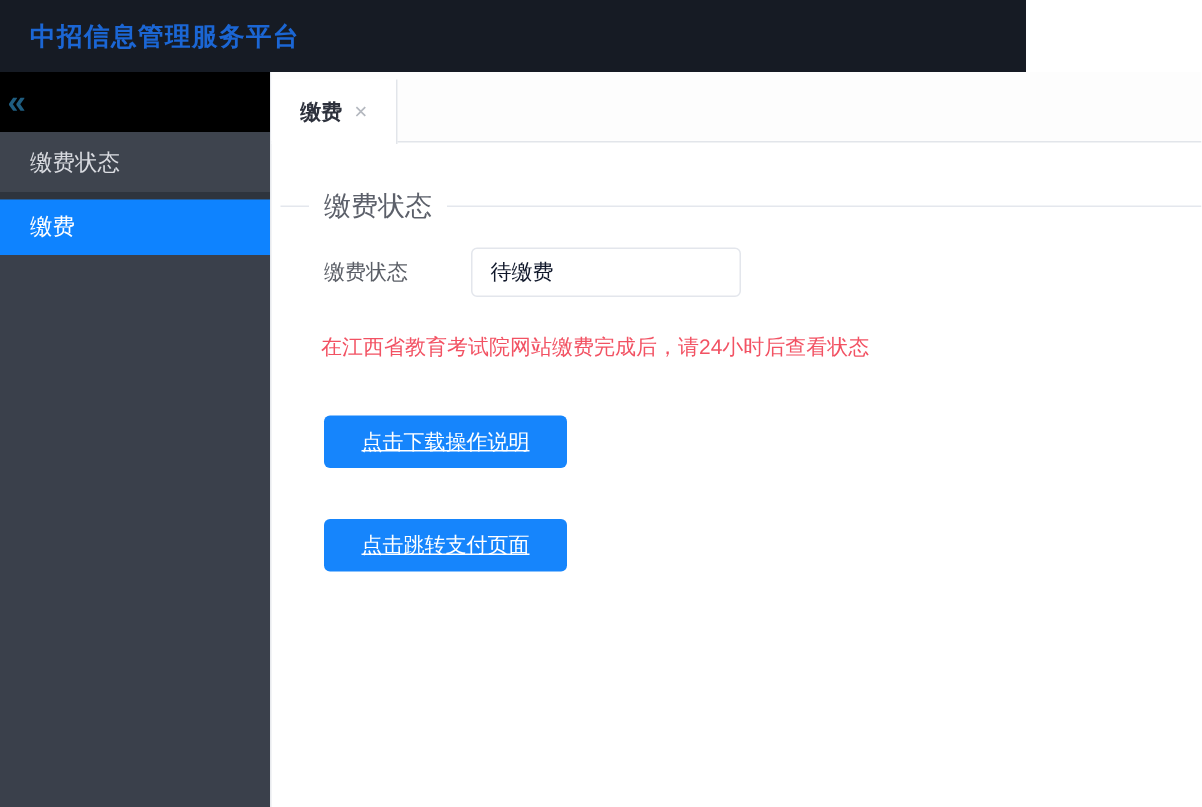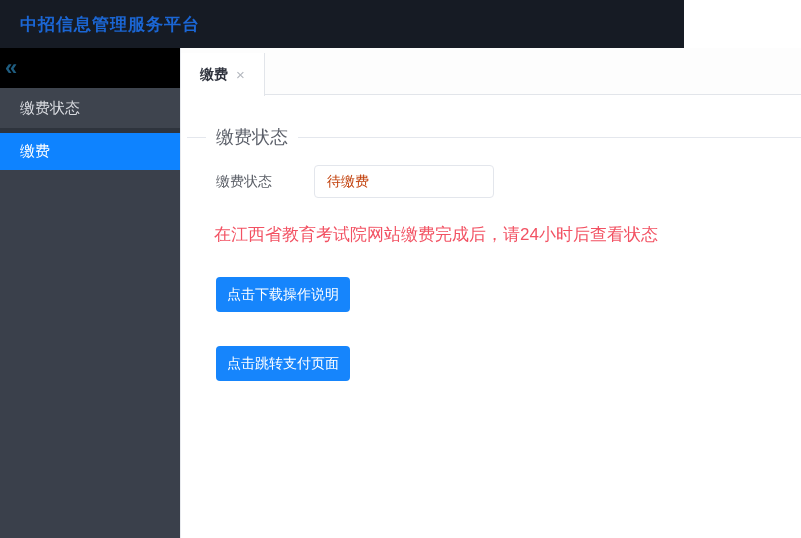--- a/index.html
+++ b/index.html
@@ -59,31 +59,31 @@
   .divider { display: flex; align-items: center; height: 26px; }
   .divider .line-left { width: 19px; height: 1px; background: #e4e7ed; margin-left: 6px; }
   .divider .divider-title { font-size: 18px; font-weight: 500; color: #5c606a; padding: 0 10px; white-space: nowrap; }
   .divider .line-right { flex: 1; height: 1px; background: #e4e7ed; }
 
   .divider-status { margin-top: 29px; }
   .form-row { margin: 15px 0 0 35px; display: flex; align-items: center; height: 33px; }
   .form-label { width: 70px; font-size: 14px; font-weight: 500; color: #5a5e66; }
   .status-input {
     margin-left: 28px; width: 180px; height: 33px; border: 1px solid #e3e6ec;
-    border-radius: 4px; padding: 0 12px; font-size: 14px; color: #c2410c;
+    border-radius: 4px; padding: 0 12px; font-size: 14px; color: #0f172a;
     background: #fff; outline: none; font-family: inherit;
   }
-  .notice { margin: 25px 0 0 33px; font-size: 17px; color: #f25263; height: 17px; }
+  .notice { margin: 25px 0 0 33px; font-size: 14px; color: #f25263; height: 17px; }
 
   .divider-instructions { margin-top: 20px; }
   .btn {
-    display: block; margin-left: 35px; width: 134px; height: 35px;
+    display: block; margin-left: 35px; width: 162px; height: 35px;
     background: #1685fc; color: #fff; font-size: 14px; border: none;
     border-radius: 4px; cursor: pointer; font-family: inherit;
-    display: flex; align-items: center; justify-content: center;
+    display: flex; align-items: center; justify-content: center; text-decoration: underline;
   }
   .btn-download { margin-top: 37px; }
   .divider-payment { margin-top: 17px; }
   .btn-pay { margin-top: 34px; }
 </style>
 </head>
 <body>
 
 <div class="topbar">
   <div class="topbar-title">中招信息管理服务平台</div>

